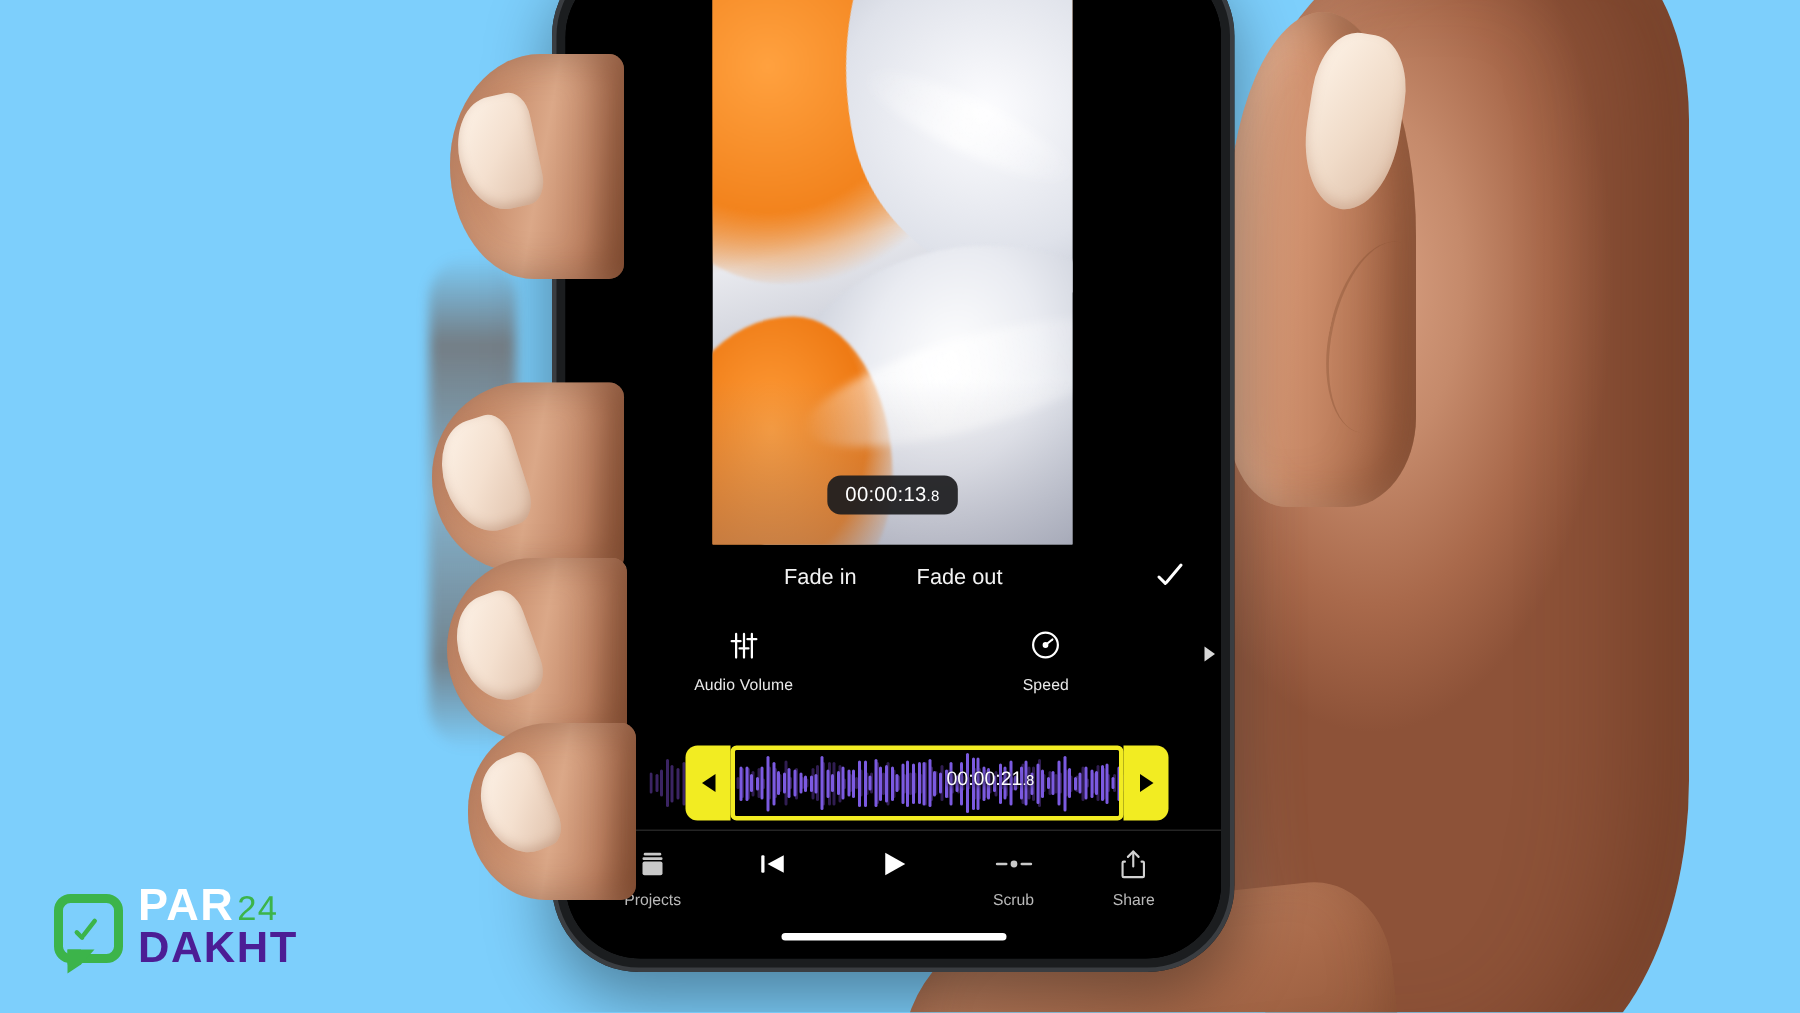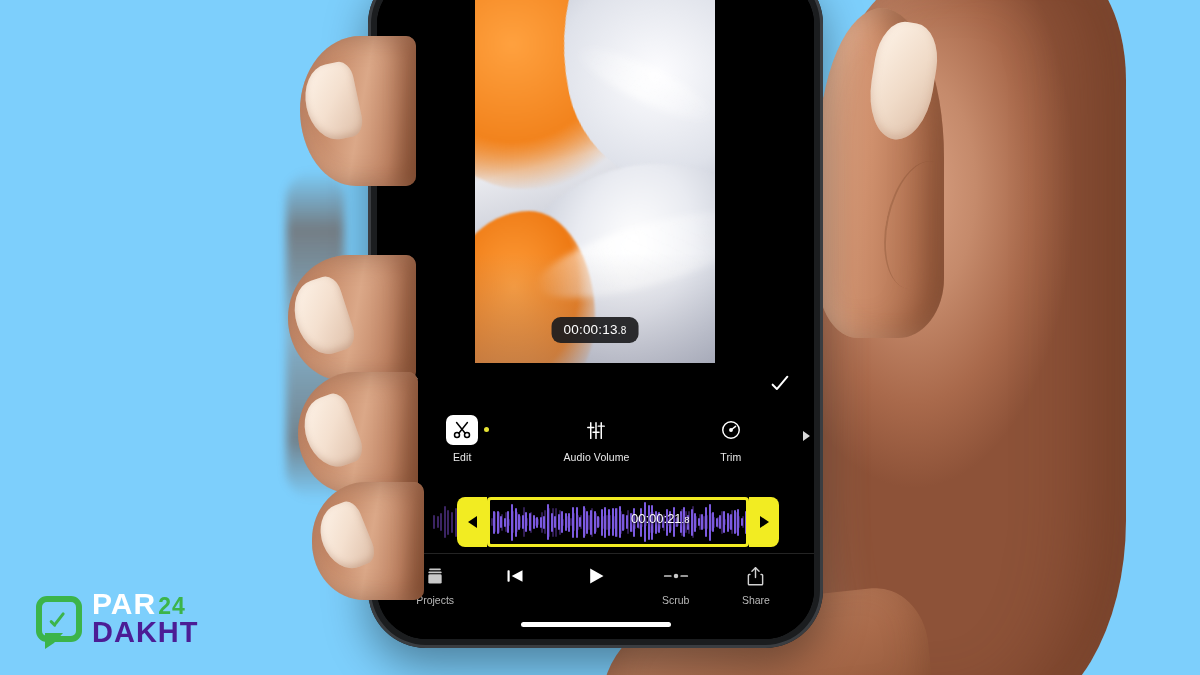--- a/index.html
+++ b/index.html
@@ -404,21 +404,21 @@
     transform: rotate(45deg); transform-origin: left center;
   }
   .logo-tick::after {
     content: ""; position: absolute; left: 7px; top: 15px;
     width: 15px; height: 3.4px; background: #3cb44a; border-radius: 2px;
     transform: rotate(-52deg); transform-origin: left center;
   }
   .logo-text { line-height: .96; }
   .logo-l1, .logo-l2 { display: flex; align-items: baseline; }
   .logo-par { color: #fff; font-size: 30px; font-weight: 700; letter-spacing: 1px; }
-  .logo-24  { color: #3cb44a; font-size: 23px; font-weight: 700; letter-spacing: 1px; margin-left: 2px; }
+  .logo-24  { color: #3cb44a; font-size: 23px; font-weight: 400; letter-spacing: 1px; margin-left: 2px; }
   .logo-dakht { color: #4c1d95; font-size: 29px; font-weight: 700; letter-spacing: 1px; }
 </style>
 </head>
 <body>
 
 <div id="stage">
 
   <div class="hand-wrap">
     <div class="palm"></div>
     <div class="thumb"></div>
@@ -448,37 +448,29 @@
             <div class="time-chip">
               <span>00:00:13</span><span class="frac">.8</span>
             </div>
           </div>
         </div>
 
         <div class="editor">
 
           <div class="fade-row">
             <span class="icon-x"></span>
+            <div class="fade-center">
+              <span class="fade-label">Fade in</span>
+              <span class="fade-label">Fade out</span>
+            </div>
             <span class="icon-check fade-right"></span>
           </div>
 
           <div class="tools">
 
-            <div class="tool active">
-              <div class="tool-ic">
-                <svg width="20" height="20" viewBox="0 0 24 24" fill="none" stroke="#000" stroke-width="1.8" stroke-linecap="round">
-                  <circle cx="6" cy="18" r="3"></circle>
-                    <circle cx="18" cy="18" r="3"></circle>
-                  <line x1="8.2" y1="15.8" x2="18.5" y2="3"></line>
-                    <line x1="15.8" y1="15.8" x2="5.5" y2="3"></line>
-                </svg>
-                <span class="badge-dot"></span>
-              </div>
-              <span class="tool-label">Edit</span>
-            </div>
 
 
 
             <div class="tool">
               <div class="tool-ic">
                 <svg width="22" height="21" viewBox="0 0 24 24" fill="none" stroke="#fff" stroke-width="1.7" stroke-linecap="round">
                   <line x1="6" y1="3" x2="6" y2="21"></line>
                     <line x1="12" y1="3" x2="12" y2="21"></line>
                     <line x1="18" y1="3" x2="18" y2="21"></line>
                   <line x1="2.6" y1="8.5" x2="9.4" y2="8.5"></line>
@@ -490,21 +482,21 @@
             </div>
 
             <div class="tool">
               <div class="tool-ic">
                 <svg width="22" height="22" viewBox="0 0 24 24" fill="none" stroke="#fff" stroke-width="1.6" stroke-linecap="round">
                   <circle cx="12" cy="12" r="9"></circle>
                   <line x1="12" y1="12" x2="17" y2="8"></line>
                   <circle cx="12" cy="12" r="1.3" fill="#fff"></circle>
                 </svg>
               </div>
-              <span class="tool-label">Trim</span>
+              <span class="tool-label">Speed</span>
             </div>
 
             <div class="tools-arrow"></div>
           </div>
 
           <div class="timeline-wrap">
             <div class="wave-strip" id="wave-left">
                 <div class="bar" style="height: 14px;"></div>
                 <div class="bar" style="height: 12px;"></div>
                 <div class="bar" style="height: 18px;"></div>

